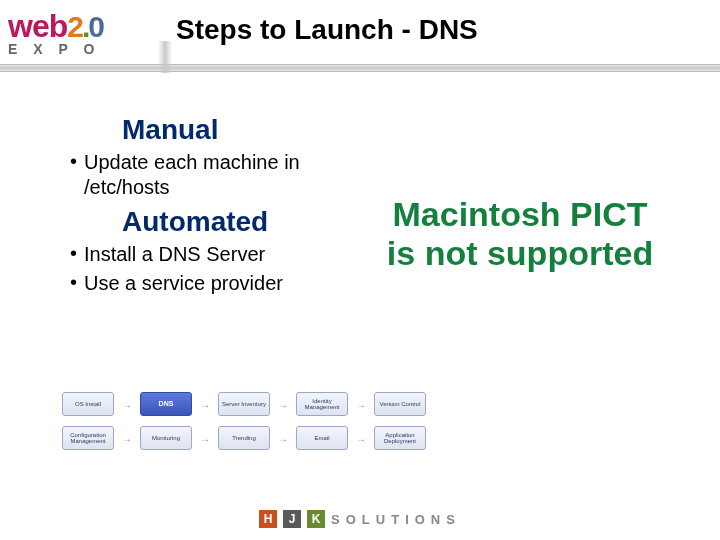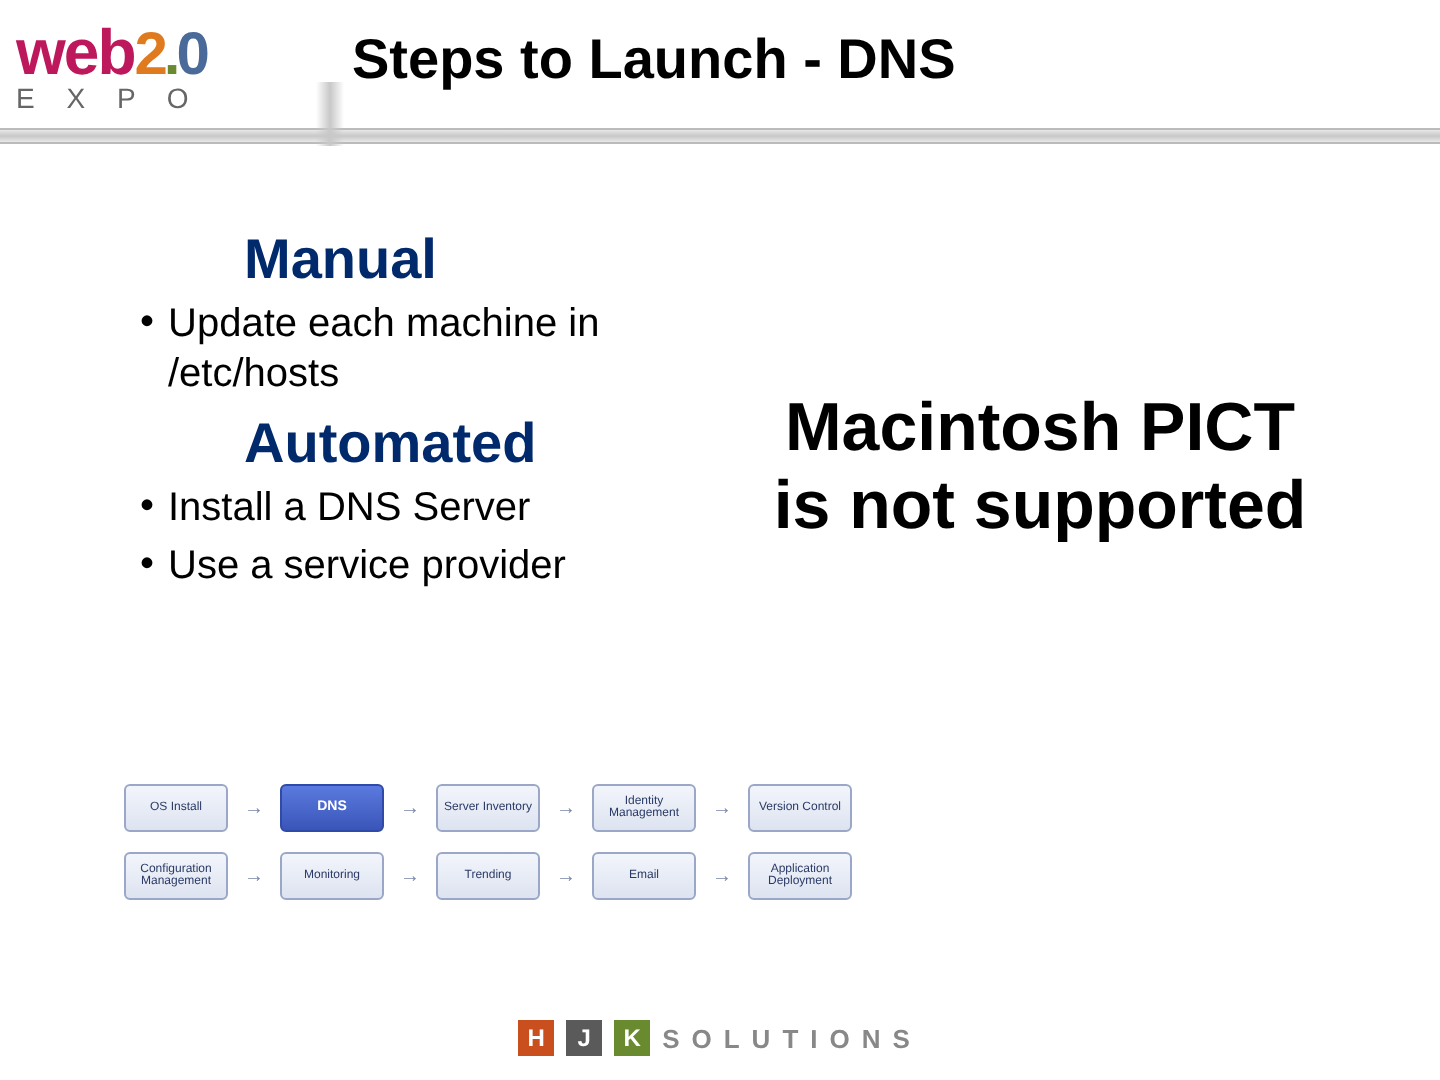--- a/index.html
+++ b/index.html
@@ -19,21 +19,21 @@
   .logo {
     width: 160px;
     height: 56px;
     position: relative;
   }
   .logo-web { font-size: 32px; font-weight: bold; color: #be185d; letter-spacing: -1px; }
   .logo-20 { font-size: 30px; font-weight: bold; letter-spacing: -2px; margin-top: 46px; }
   .logo-2 { color: #e07a1f; }
   .logo-dot { color: #6a8a2f; }
   .logo-0 { color: #4a6a9a; }
-  .logo-expo { font-size: 14px; color: #666; letter-spacing: 6px; font-weight: 400; margin-top: -4px; display: block; }
+  .logo-expo { font-size: 14px; color: #666; letter-spacing: 6px; font-weight: 700; margin-top: -4px; display: block; }
   .title {
     font-size: 28px;
     font-weight: bold;
     color: #000;
     padding: 6px 0 10px 8px;
     flex: 1;
   }
   .rule-wrap { padding: 0 0 0 0; }
   .rule {
     height: 8px;
@@ -56,21 +56,21 @@
   .sub { font-weight: bold; font-size: 28px; color: #002a6c; margin: 6px 0 2px 62px; }
   .bullet { font-size: 20px; color: #000; margin: 4px 0 0 10px; display: flex; }
   .bullet .dot { width: 14px; flex: 0 0 14px; }
   .bullet .txt { line-height: 1.25; }
   .pict {
     position: absolute;
     top: 195px; left: 330px; width: 380px;
     text-align: center;
     font-weight: bold;
     font-size: 34px;
-    color: #000000;
+    color: #15803d;
     line-height: 1.15;
   }
   .flow {
     position: absolute;
     top: 392px; left: 62px;
     display: flex; flex-direction: column; gap: 10px;
   }
   .flow-row { display: flex; gap: 8px; align-items: center; }
   .flow-box {
     width: 52px; height: 24px;

